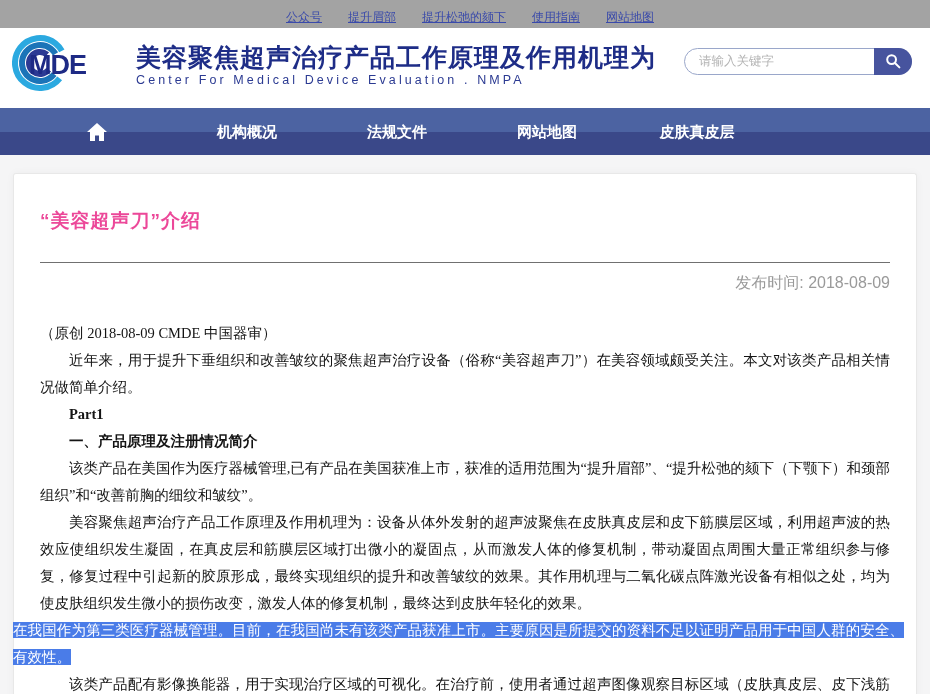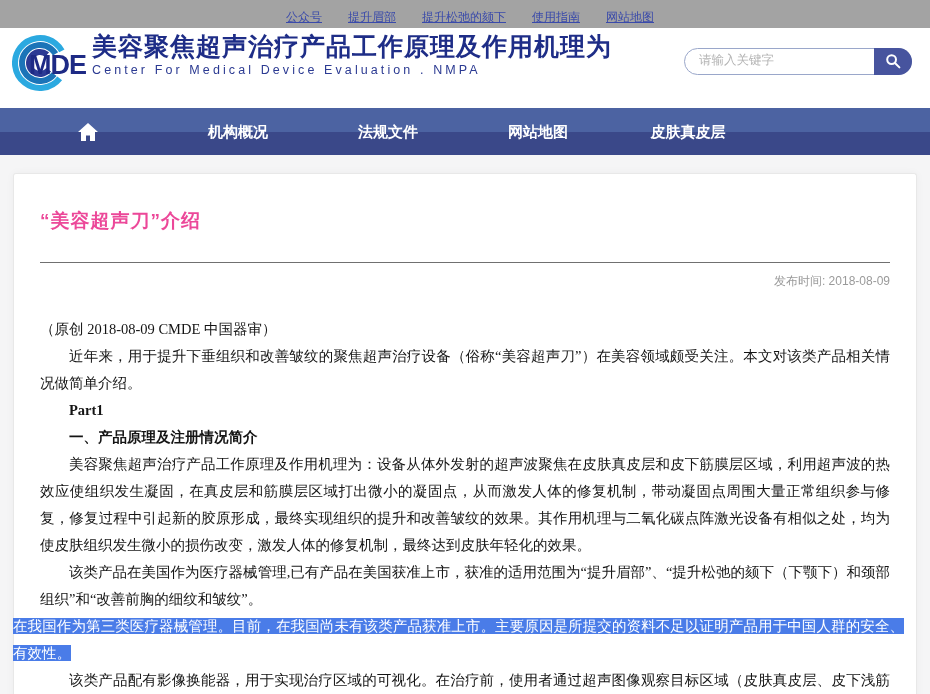--- a/index.html
+++ b/index.html
@@ -22,67 +22,67 @@
   .toplink {
     color:#3a4aaa; font-size:12px; text-decoration:underline;
     margin-left:26px; white-space:nowrap; cursor:pointer;
   }
   
   .header {
     background:#fff; height:80px; flex:0 0 auto;
     display:flex; align-items:center; justify-content:space-between;
     padding:0 18px 6px 12px;
   }
-  .brand { display:flex; align-items:flex-start; text-decoration:none; }
+  .brand { display:flex; align-items:center; text-decoration:none;gap:44px; }
   .logo-mark { display:block; margin-right:6px; }
   .brand-cn {
     font-size:25px; font-weight:bold; color:#1e2d87;
     letter-spacing:1px; line-height:1.15; white-space:nowrap;
   }
   .brand-en {
     font-size:12.5px; color:#2b3a92; letter-spacing:3.1px;
     margin-top:2px; white-space:nowrap;
   }
   .search { position:relative; width:228px; height:27px; flex:0 0 auto; margin-top:-8px; }
   .search-input {
     width:100%; height:27px; border:1px solid #9aa7ca; border-radius:14px;
     padding:0 46px 0 14px; font-size:12.5px; color:#333; outline:none;
-    font-family:Liberation Mono, monospace;
+    font-family:Liberation Sans, sans-serif;
   }
   .search-input::placeholder { color:#b4b4b4; }
   .search-btn {
     position:absolute; right:0; top:0; width:38px; height:27px;
     border:none; border-radius:0 14px 14px 0; background:#47549e;
     display:flex; align-items:center; justify-content:center; cursor:pointer;
   }
   
   .nav {
     height:47px; flex:0 0 auto;
     background:linear-gradient(to bottom,#4c63a2 0%,#4c63a2 50%,#3a4889 50%,#3a4889 100%);
-    display:flex; align-items:stretch; padding-left:13px;
+    display:flex; align-items:stretch; padding-left:22px;
   }
   .nav-cells { display:flex; }
   .nav-cell {
     width:150px; text-align:center; color:#fff; font-size:15px; font-weight:bold;
     text-decoration:none; line-height:47px; display:block; cursor:pointer;
   }
   .nav-cell.home { display:flex; align-items:center; justify-content:center; }
   
   .content-wrap { flex:1 1 auto; padding:18px 13px 0; display:flex; }
   .card {
     flex:1; background:#fff; border:1px solid #e8e8e8; border-bottom:none;
     border-radius:3px 3px 0 0; padding:0 26px 24px;
     box-shadow:0 0 8px rgba(0,0,0,0.04);
   }
   .article-title {
     font-size:19px; font-weight:700; color:#ec4899;
     margin:34px 0 28px; letter-spacing:1px;
   }
   .title-divider { border:none; border-top:1px solid #707070; margin:0; }
-  .publish-date { text-align:right; color:#9a9a9a; font-size:12px; margin-top:10px; }
+  .publish-date { text-align:right; color:#9a9a9a; font-size:16px; margin-top:10px; }
   .article-body {
     margin-top:26px;
     font-family:"Liberation Serif","DejaVu Serif",serif;
     font-size:14.5px; color:#141414; line-height:27px; text-align:justify;
   }
   .para { margin:0; }
   .para.indent, .para.part, .para.heading { text-indent:2em; }
   .para.part, .para.heading { font-weight:bold; }
   .para.highlight { margin:0 -14px 0 -27px; text-indent:0; }
   .para.highlight .para-text { background:#4a7ce8; color:#fff; }
@@ -167,23 +167,23 @@
       <div class="article-body">
 
           <p class="para plain"><span class="para-text">（原创 2018-08-09 CMDE 中国器审）</span></p>
 
           <p class="para indent"><span class="para-text">近年来，用于提升下垂组织和改善皱纹的聚焦超声治疗设备（俗称“美容超声刀”）在美容领域颇受关注。本文对该类产品相关情况做简单介绍。</span></p>
 
           <p class="para part"><span class="para-text">Part1</span></p>
 
           <p class="para heading"><span class="para-text">一、产品原理及注册情况简介</span></p>
 
+          <p class="para indent"><span class="para-text">该类产品在美国作为医疗器械管理,已有产品在美国获准上市，获准的适用范围为“提升眉部”、“提升松弛的颏下（下颚下）和颈部组织”和“改善前胸的细纹和皱纹”。</span></p>
+
           <p class="para indent"><span class="para-text">美容聚焦超声治疗产品工作原理及作用机理为：设备从体外发射的超声波聚焦在皮肤真皮层和皮下筋膜层区域，利用超声波的热效应使组织发生凝固，在真皮层和筋膜层区域打出微小的凝固点，从而激发人体的修复机制，带动凝固点周围大量正常组织参与修复，修复过程中引起新的胶原形成，最终实现组织的提升和改善皱纹的效果。其作用机理与二氧化碳点阵激光设备有相似之处，均为使皮肤组织发生微小的损伤改变，激发人体的修复机制，最终达到皮肤年轻化的效果。</span></p>
-
-          <p class="para indent"><span class="para-text">该类产品在美国作为医疗器械管理,已有产品在美国获准上市，获准的适用范围为“提升眉部”、“提升松弛的颏下（下颚下）和颈部组织”和“改善前胸的细纹和皱纹”。</span></p>
 
           <p class="para highlight"><span class="para-text">在我国作为第三类医疗器械管理。目前，在我国尚未有该类产品获准上市。主要原因是所提交的资料不足以证明产品用于中国人群的安全、有效性。</span></p>
 
           <p class="para indent"><span class="para-text">该类产品配有影像换能器，用于实现治疗区域的可视化。在治疗前，使用者通过超声图像观察目标区域（皮肤真皮层、皮下浅筋膜层和皮下深筋膜层）是否在治疗换能器焦点的深度位置。治疗换能器用于发射超声能量，根据焦点深度不同分为多个型号，每个型号的治疗换能器的超声焦点深度固定，使用者通过更换不同型号的治疗换能器实现不同治疗深度的切换。使用者根据患者的情况，选择合适的治疗换能器进行治疗。</span></p>
         </div>
     </article>
   </main>
 
 </div>
 

